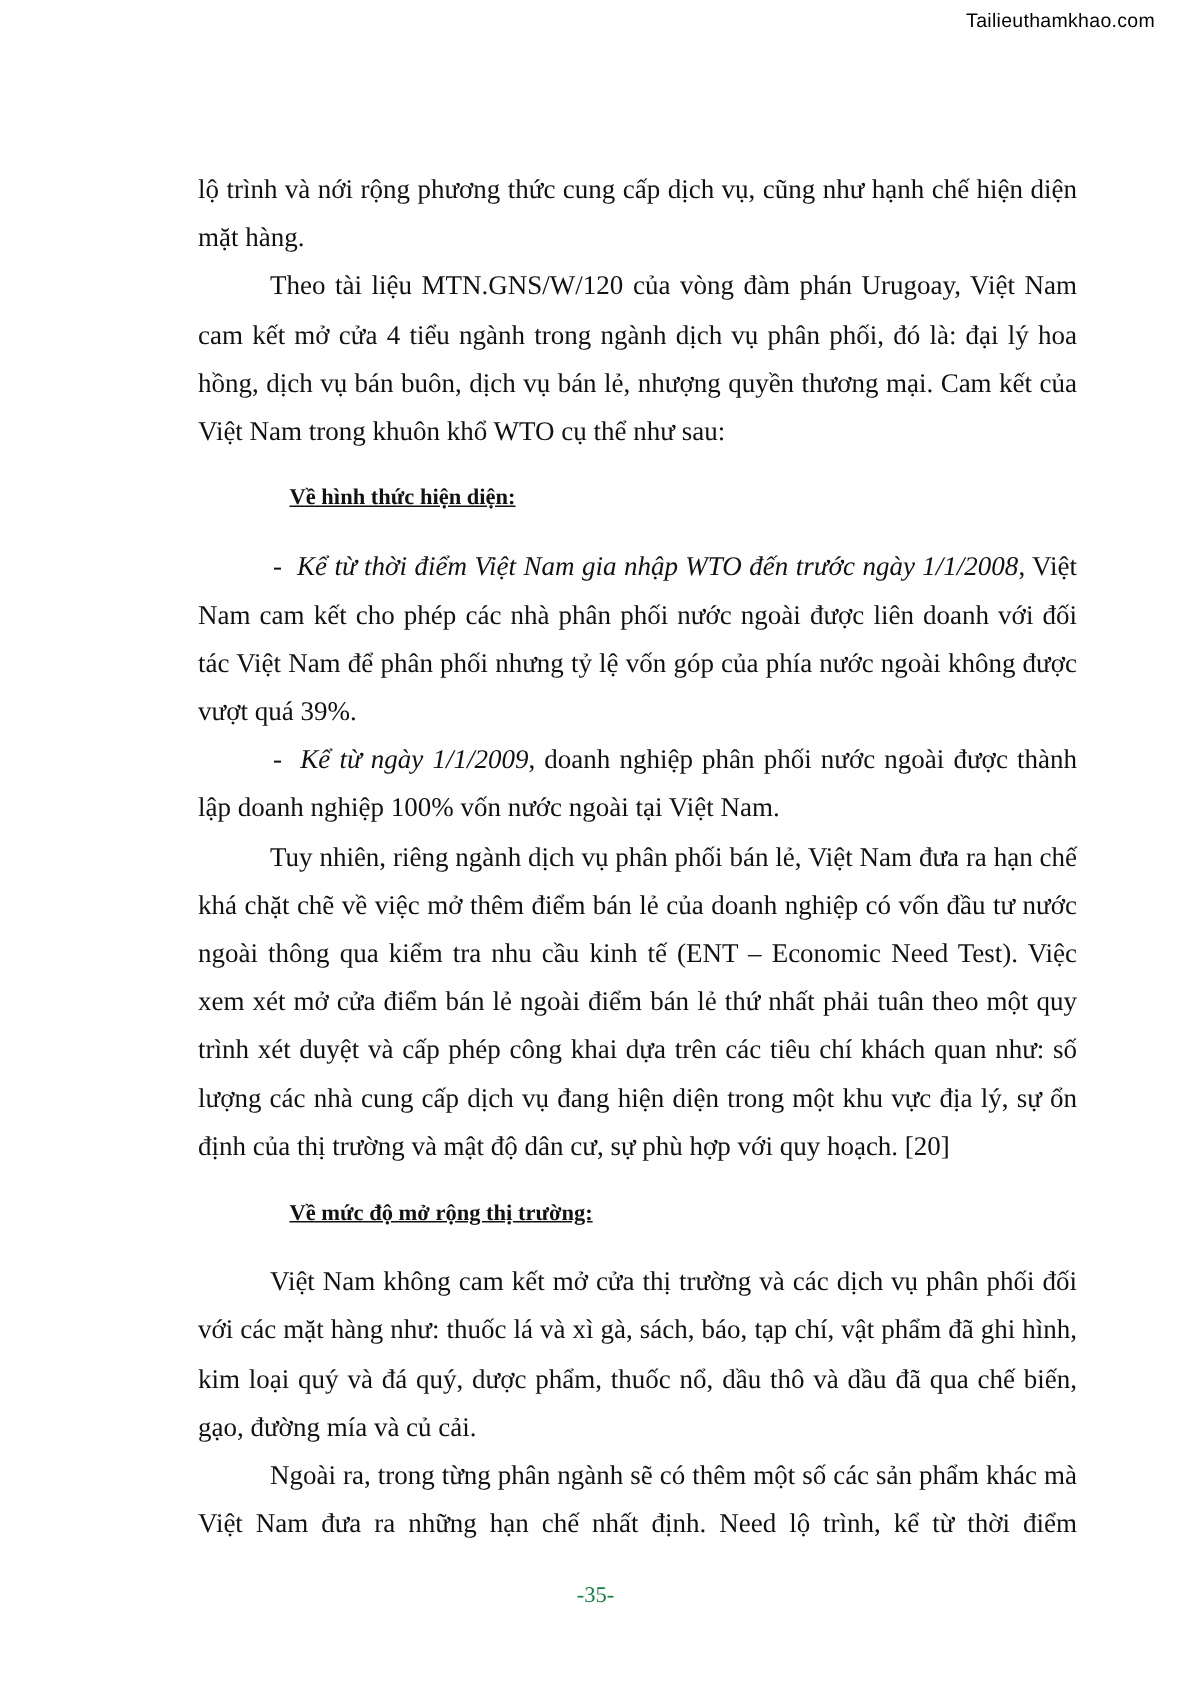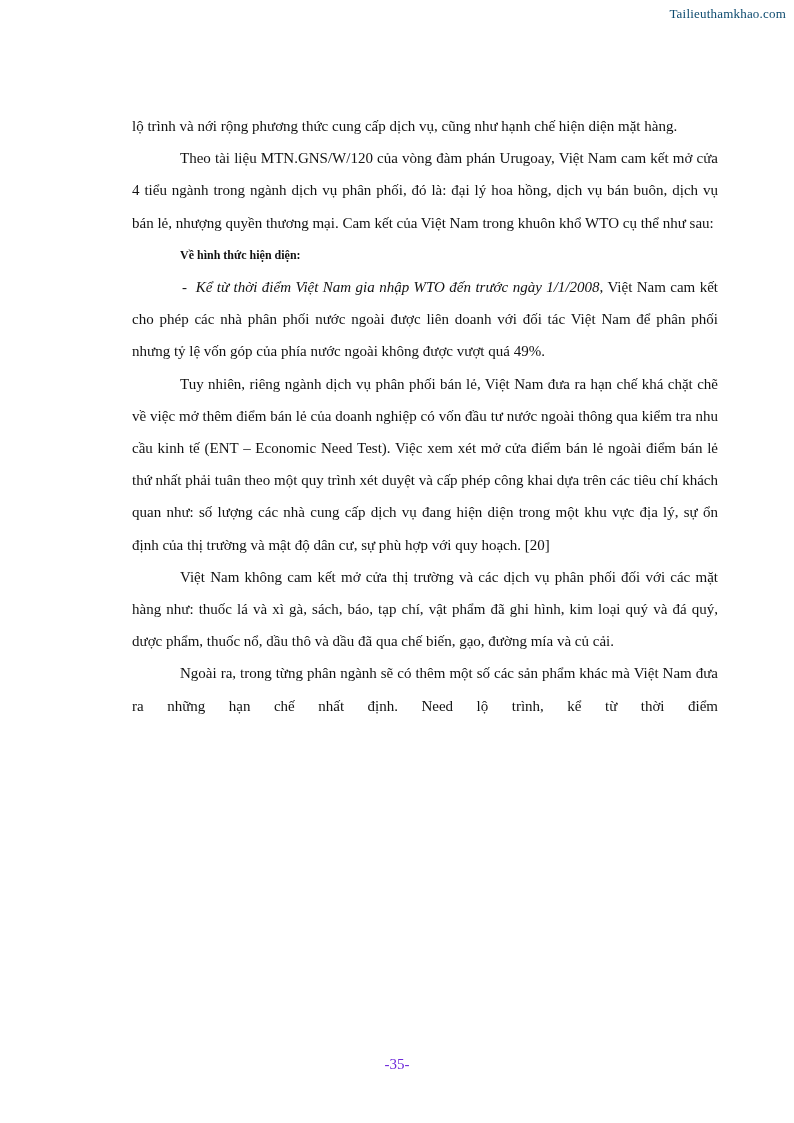--- a/index.html
+++ b/index.html
@@ -1,37 +1,39 @@
 <!DOCTYPE html>
 <html><head>
 <meta charset="utf-8">
 <style>
   html, body { margin:0; padding:0; background:#ffffff; }
   body { width:794px; height:1123px; position:relative; overflow:hidden;
          font-family:"Liberation Serif", serif; color:#111; }
-  .watermark { position:absolute; top:6px; right:8px; font-family:Liberation Serif, serif;
-               font-size:13px; color:#0c4a6e; letter-spacing:0.2px; }
+  .watermark { position:absolute; top:6px; right:24px; font-family:Liberation Sans, sans-serif;
+               font-size:13px; color:#000000; letter-spacing:0.2px; }
   .page { position:absolute; left:132px; top:110px; width:586px; }
-  p { margin:0; font-size:15px; line-height:32.2px; text-align:justify; text-align-last:auto; }
+  p { margin:0; font-size:18px; line-height:32.2px; text-align:justify; text-align-last:auto; }
   .indent { text-indent:48px; }
-  .heading { margin:0; padding-left:48px; font-size:12px; line-height:32.2px; font-weight:bold;
-             }
+  .heading { margin:13px; padding-left:48px; font-size:15px; line-height:32.2px; font-weight:bold;
+             text-decoration:underline; }
   .bullet { text-indent:50px; }
   .bi { font-weight:normal; font-style:italic; }
   .pagenum { position:absolute; top:1056px; left:0; width:794px; text-align:center;
-             font-size:15px; color:#6d28d9; }
+             font-size:15px; color:#15803d; }
 </style>
 </head>
 <body>
 
 <div class="watermark">Tailieuthamkhao.com</div>
 
 <div class="page">
   <p>lộ trình và nới rộng phương thức cung cấp dịch vụ, cũng như hạnh chế hiện diện mặt hàng.</p>
   <p class="indent">Theo tài liệu MTN.GNS/W/120 của vòng đàm phán Urugoay, Việt Nam cam kết mở cửa 4 tiểu ngành trong ngành dịch vụ phân phối, đó là: đại lý hoa hồng, dịch vụ bán buôn, dịch vụ bán lẻ, nhượng quyền thương mại. Cam kết của Việt Nam trong khuôn khổ WTO cụ thể như sau:</p>
   <div class="heading">Về hình thức hiện diện:</div>
-  <p class="bullet"><span>-</span>&nbsp;&nbsp;<span class="bi">Kể từ thời điểm Việt Nam gia nhập WTO đến trước ngày 1/1/2008</span><span>, Việt Nam cam kết cho phép các nhà phân phối nước ngoài được liên doanh với đối tác Việt Nam để phân phối nhưng tỷ lệ vốn góp của phía nước ngoài không được vượt quá 49%.</span></p>
+  <p class="bullet"><span>-</span>&nbsp;&nbsp;<span class="bi">Kể từ thời điểm Việt Nam gia nhập WTO đến trước ngày 1/1/2008</span><span>, Việt Nam cam kết cho phép các nhà phân phối nước ngoài được liên doanh với đối tác Việt Nam để phân phối nhưng tỷ lệ vốn góp của phía nước ngoài không được vượt quá 39%.</span></p>
+  <p class="bullet"><span>-</span>&nbsp;&nbsp;<span class="bi">Kể từ ngày 1/1/2009</span><span>, doanh nghiệp phân phối nước ngoài được thành lập doanh nghiệp 100% vốn nước ngoài tại Việt Nam.</span></p>
   <p class="indent">Tuy nhiên, riêng ngành dịch vụ phân phối bán lẻ, Việt Nam đưa ra hạn chế khá chặt chẽ về việc mở thêm điểm bán lẻ của doanh nghiệp có vốn đầu tư nước ngoài thông qua kiểm tra nhu cầu kinh tế (ENT – Economic Need Test). Việc xem xét mở cửa điểm bán lẻ ngoài điểm bán lẻ thứ nhất phải tuân theo một quy trình xét duyệt và cấp phép công khai dựa trên các tiêu chí khách quan như: số lượng các nhà cung cấp dịch vụ đang hiện diện trong một khu vực địa lý, sự ổn định của thị trường và mật độ dân cư, sự phù hợp với quy hoạch. [20]</p>
+  <div class="heading">Về mức độ mở rộng thị trường:</div>
   <p class="indent">Việt Nam không cam kết mở cửa thị trường và các dịch vụ phân phối đối với các mặt hàng như: thuốc lá và xì gà, sách, báo, tạp chí, vật phẩm đã ghi hình, kim loại quý và đá quý, dược phẩm, thuốc nổ, dầu thô và dầu đã qua chế biến, gạo, đường mía và củ cải.</p>
   <p class="indent" style="text-align-last:justify;">Ngoài ra, trong từng phân ngành sẽ có thêm một số các sản phẩm khác mà Việt Nam đưa ra những hạn chế nhất định. Need lộ trình, kể từ thời điểm</p>
 </div>
 
 <div class="pagenum">-35-</div>
 
 </body></html>

